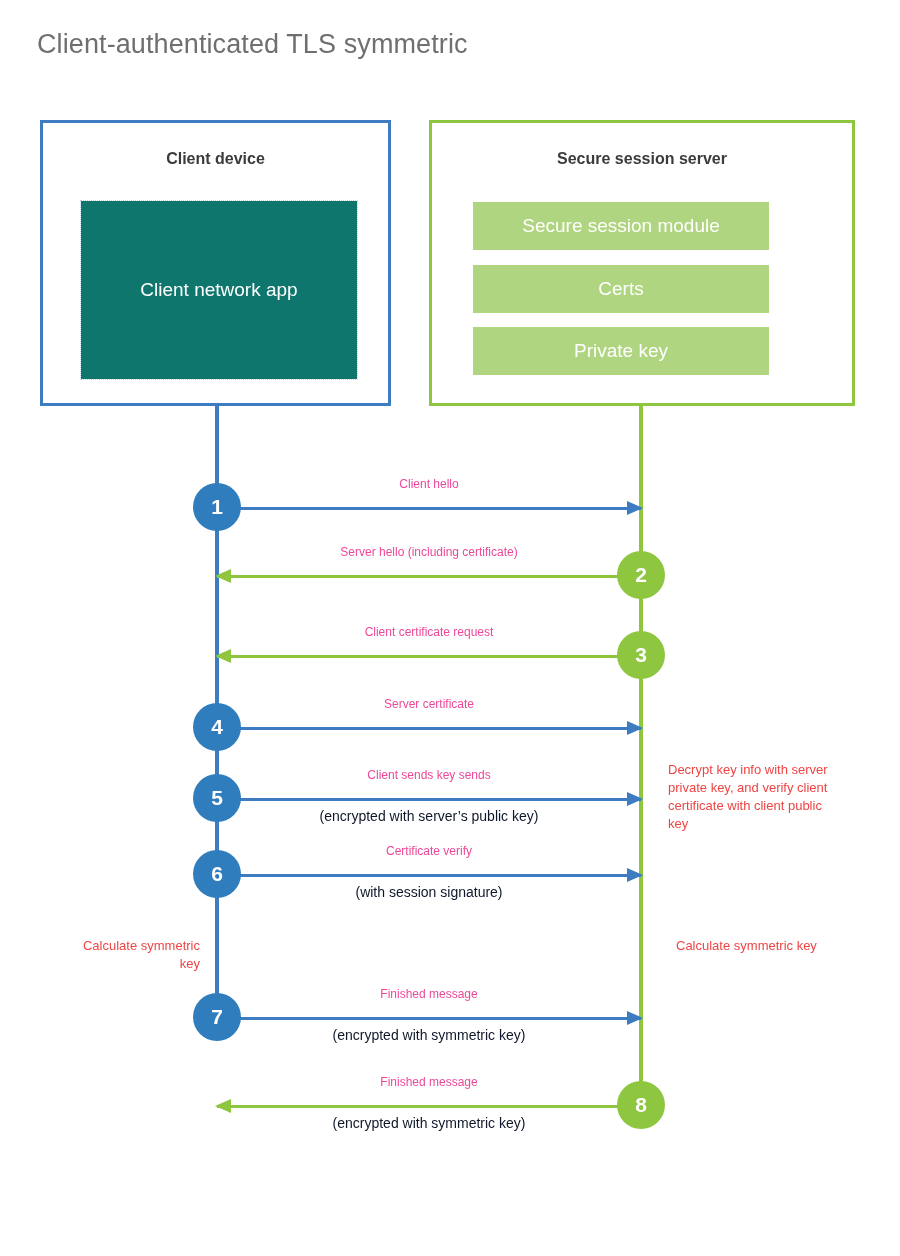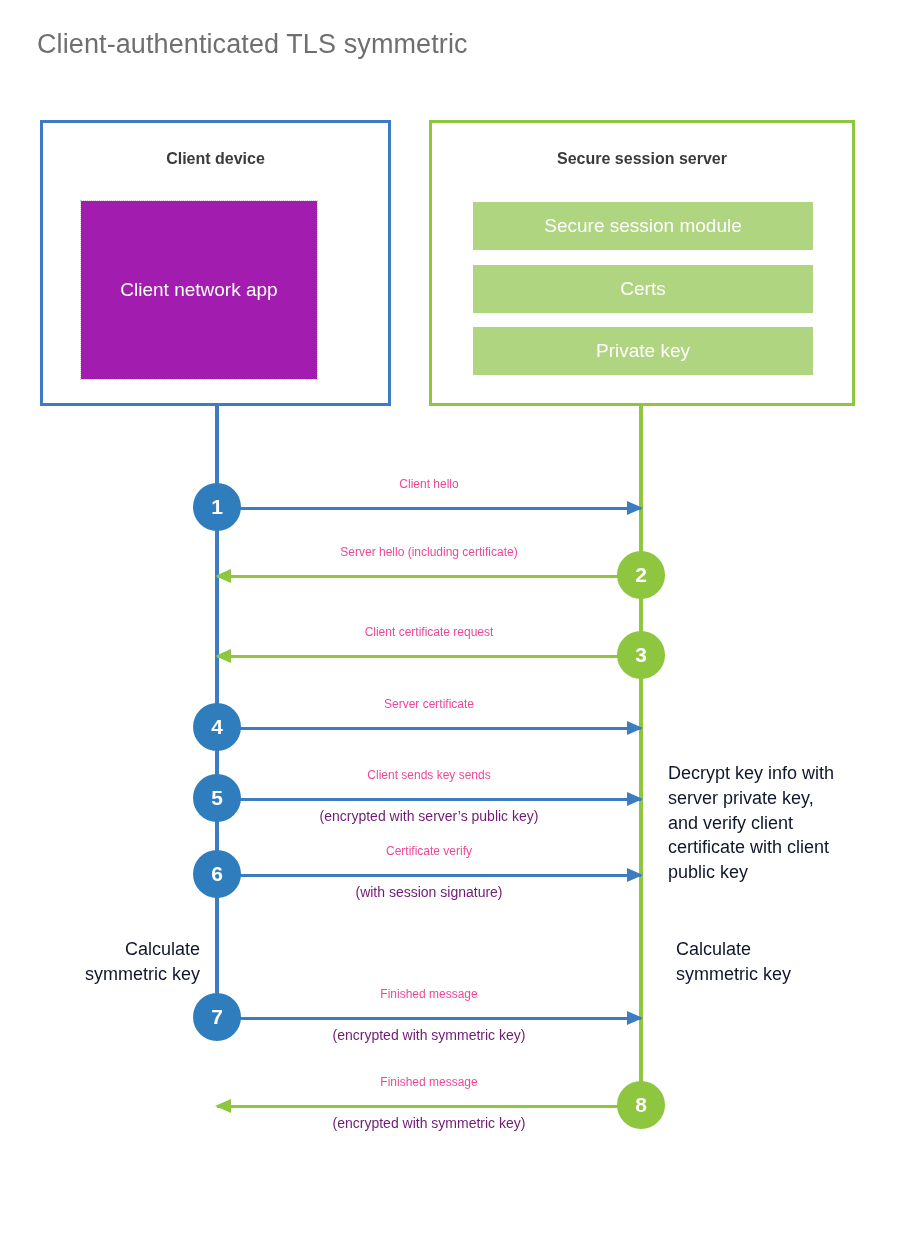--- a/index.html
+++ b/index.html
@@ -61,39 +61,39 @@
     font-size: 16px;
     font-weight: bold;
     color: #3b3b3d;
   }
 
   
   #client-app {
     position: absolute;
     left: 38px;
     top: 78px;
-    width: 236px;
+    width: 276px;
     height: 178px;
-    background: #a21caf;
+    background: #0f766e;
     outline: 1px dotted #b8d4ee;
     display: flex;
     align-items: center;
     justify-content: center;
     text-align: center;
     color: #ffffff;
     font-size: 19px;
     line-height: 1.35;
     box-sizing: border-box;
   }
 
   
   .server-bar {
     position: absolute;
     left: 41px;
-    width: 340px;
+    width: 296px;
     height: 48px;
     background: #b0d580;
     color: #ffffff;
     font-size: 19px;
     display: flex;
     align-items: center;
     justify-content: center;
     box-sizing: border-box;
   }
   .server-bar.b0 { top: 79px; }
@@ -175,30 +175,30 @@
     color: #ec4899;
     white-space: nowrap;
   }
   .msg-sublabel {
     position: absolute;
     left: 217px;
     width: 424px;
     top: 10px;
     text-align: center;
     font-size: 14px;
-    color: #701a75;
+    color: #0f172a;
     white-space: nowrap;
   }
 
   
   .side-note {
     position: absolute;
-    font-size: 18px;
+    font-size: 13px;
     line-height: 1.38;
-    color: #0f172a;
+    color: #ef4444;
   }
   #note-decrypt {
     left: 668px;
     top: 761px;
     width: 170px;
     text-align: left;
   }
   #note-calc-client {
     left: 60px;
     top: 937px;

